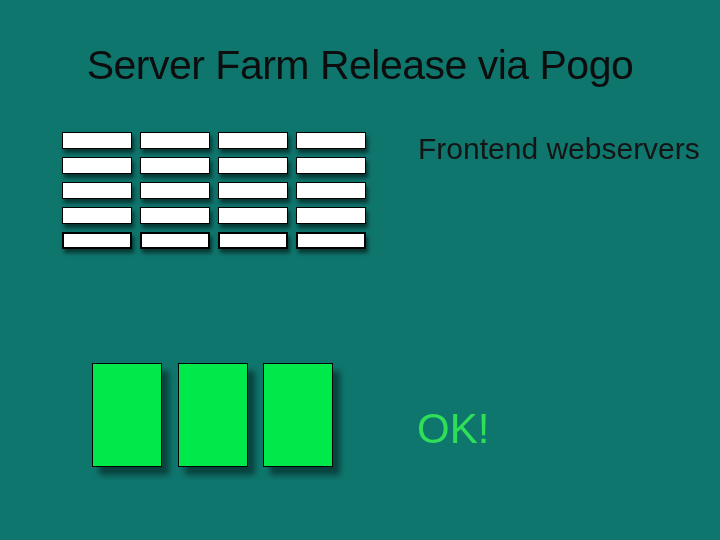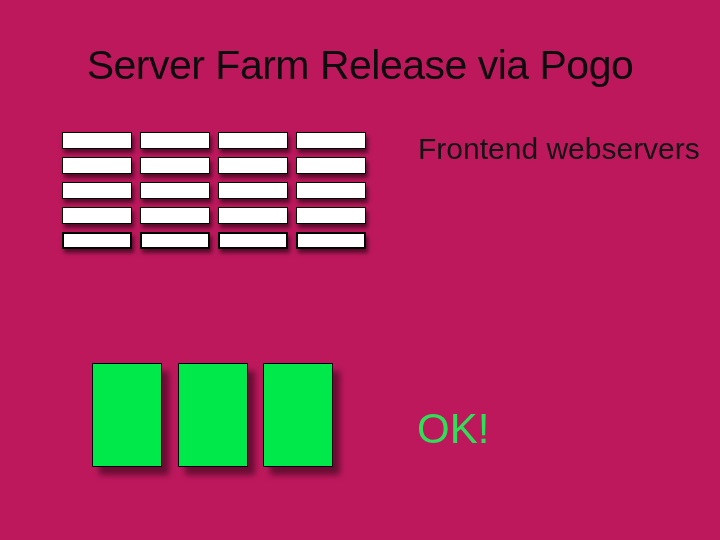--- a/index.html
+++ b/index.html
@@ -83,21 +83,21 @@
     font-size: 42px;
     font-weight: 400;
     white-space: nowrap;
     line-height: 1.15;
     text-align: center;
   }
 </style>
 </head>
 <body>
 
-<div class="slide" style="background: #be185d;">
+<div class="slide" style="background: #0f766e;">
 
   <h1 class="title" style="color: rgb(13, 13, 13);">Server Farm Release via Pogo</h1>
 
   <div class="server-grid" style="grid-template-columns: repeat(4, 70px);">
       <div class="server-box" style="background: rgb(255, 255, 255); border-color: rgb(0, 0, 0);"></div>
       <div class="server-box" style="background: rgb(255, 255, 255); border-color: rgb(0, 0, 0);"></div>
       <div class="server-box" style="background: rgb(255, 255, 255); border-color: rgb(0, 0, 0);"></div>
       <div class="server-box" style="background: rgb(255, 255, 255); border-color: rgb(0, 0, 0);"></div>
       <div class="server-box" style="background: rgb(255, 255, 255); border-color: rgb(0, 0, 0);"></div>
       <div class="server-box" style="background: rgb(255, 255, 255); border-color: rgb(0, 0, 0);"></div>

